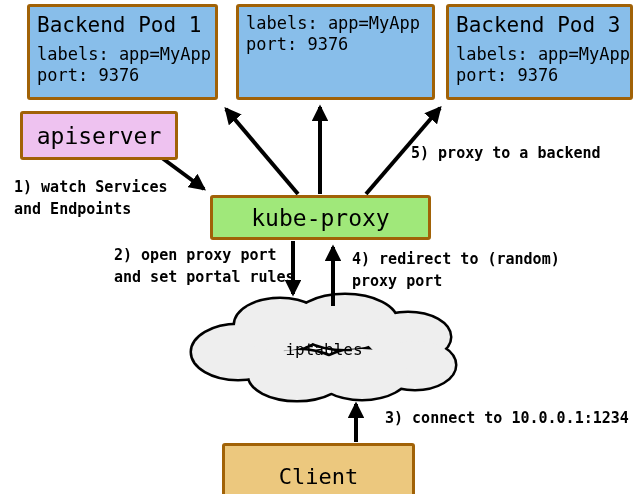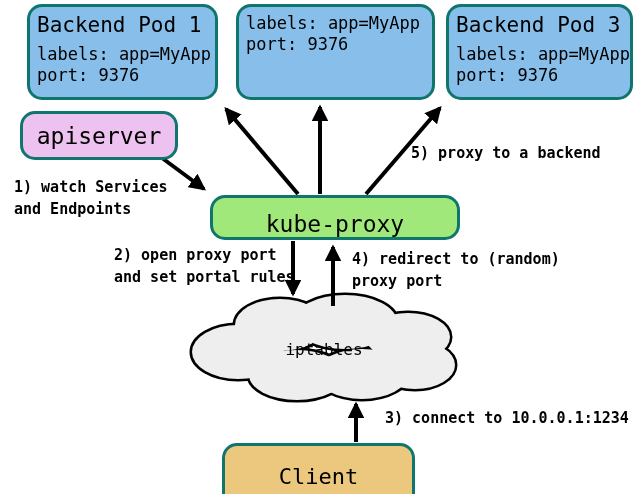--- a/index.html
+++ b/index.html
@@ -3,21 +3,21 @@
 <meta charset="utf-8">
 <style>
   html,body { margin:0; padding:0; background:#fff; }
   .stage {
     position:relative; width:640px; height:494px; background:#fff;
     font-family:"DejaVu Sans Mono", monospace; color:#000; overflow:hidden;
   }
   .layer { position:absolute; left:0; top:0; }
   .box {
     position:absolute; box-sizing:border-box;
-    border:3px solid #0f766e; border-radius:15px;
+    border:3px solid #a16207; border-radius:3px;
   }
   .pod .pod-title  { font-size:21px; line-height:26px; padding:5px 0 0 7px; white-space:nowrap; }
   .pod .pod-labels { font-size:17px; line-height:21px; padding:6px 0 0 7px; white-space:nowrap; }
   .pod .pod-port   { font-size:17px; line-height:21px; padding:0 0 0 7px; white-space:nowrap; }
   .label-box { display:flex; align-items:center; justify-content:center; }
   .node-label { white-space:nowrap; }
   .annotation {
     position:absolute; font-weight:bold; font-size:15px; line-height:22px;
     white-space:pre-line;
   }
@@ -84,21 +84,21 @@
   <div class="box pod" style="left: 446px; top: 4px; width: 187px; height: 96px; background: rgb(136, 190, 234);">
     <div class="pod-title">Backend Pod 3</div>
     <div class="pod-labels">labels: app=MyApp</div>
     <div class="pod-port">port: 9376</div>
   </div>
 
   <div class="box label-box" style="left: 20px; top: 111px; width: 158px; height: 49px; font-size: 23px; background: rgb(238, 194, 240);">
     <span class="node-label">apiserver</span>
   </div>
 
-  <div class="box label-box" style="left: 210px; top: 195px; width: 250px; height: 45px; font-size: 23px; background: rgb(160, 232, 122); align-items: flex-end;">
+  <div class="box label-box" style="left: 210px; top: 195px; width: 221px; height: 45px; font-size: 23px; background: rgb(160, 232, 122);">
     <span class="node-label">kube-proxy</span>
   </div>
 
   <div class="cloud-label">iptables</div>
 
   <div class="box label-box" style="left: 222px; top: 443px; width: 193px; height: 66px; font-size: 22px; background: rgb(236, 200, 126);">
     <span class="node-label">Client</span>
   </div>
 
   <div class="annotation" style="left:14px;  top:176px;">1) watch Services

